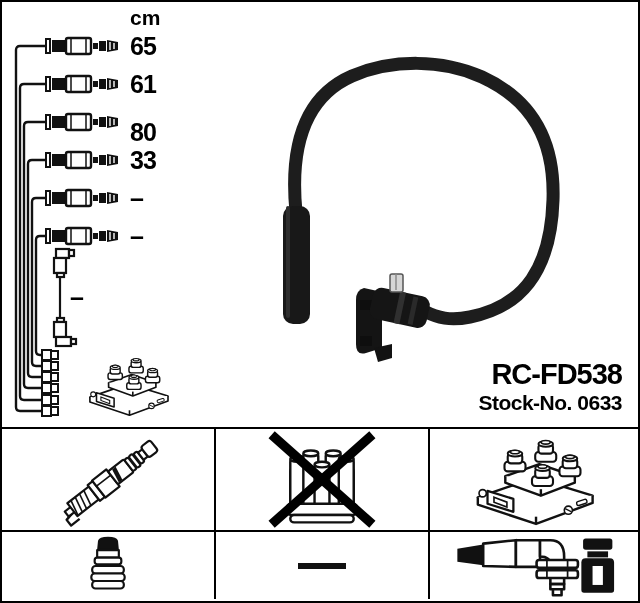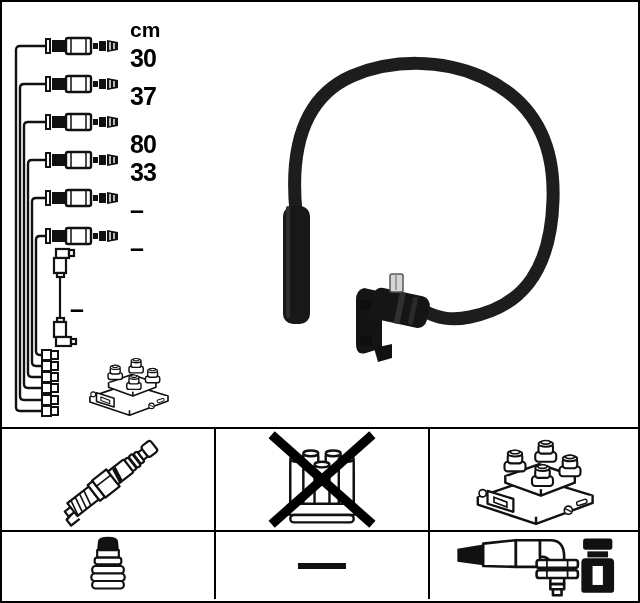--- a/index.html
+++ b/index.html
@@ -2,21 +2,21 @@
 <html><head>
 <meta charset="utf-8">
 <style>
   html,body{margin:0;padding:0;background:#fff;}
   .frame{
     position:relative;width:640px;height:603px;box-sizing:border-box;
     border:2px solid #000;background:#fff;overflow:hidden;
     font-family:"Liberation Sans","DejaVu Sans",sans-serif;color:#000;
   }
   .diagram{position:absolute;left:0;top:0;}
-  .lbl{position:absolute;font-weight:700;white-space:nowrap;margin-top:12px;}
+  .lbl{position:absolute;font-weight:700;white-space:nowrap;}
   .len{left:128px;font-size:25px;line-height:26px;letter-spacing:-1px;}
   .unit{left:128px;top:4px;font-size:21px;line-height:24px;}
   .coildash{left:68px;top:282px;font-size:25px;line-height:26px;}
   .model{right:16px;top:357px;font-size:29px;line-height:30px;letter-spacing:-1px;}
   .stock{right:16px;top:390px;font-size:21px;line-height:22px;letter-spacing:-0.5px;}
   .legend{
     position:absolute;left:0;top:425px;width:636px;height:174px;box-sizing:border-box;
     border-top:2px solid #000;display:grid;
     grid-template-columns:212px 214px 210px;grid-template-rows:101px 69px;
   }
@@ -139,28 +139,30 @@
         </g>
         <rect x="390" y="274" width="13" height="18" rx="2" fill="#d6d6d6" stroke="#555" stroke-width="1.5"></rect>
         <line x1="396" y1="274" x2="396" y2="290" stroke="#8a8a8a" stroke-width="1.5"></line>
         <path d="M374,348 l18,-4 v14 l-14,4 z" fill="#121212"></path>
       </g>
     </g>
   </svg>
 
   <div>
     <div class="lbl unit">cm</div>
-    <div class="lbl len" style="top:31px">30</div>
-    <div class="lbl len" style="top:69px">37</div>
+    <div class="lbl len" style="top:31px">65</div>
+    <div class="lbl len" style="top:69px">61</div>
     <div class="lbl len" style="top:117px">80</div>
     <div class="lbl len" style="top:145px">33</div>
     <div class="lbl len" style="top:183px">–</div>
     <div class="lbl len" style="top:221px">–</div>
     <div class="lbl coildash">–</div>
   </div>
+  <div class="lbl model">RC-FD538</div>
+  <div class="lbl stock">Stock-No. 0633</div>
 
   <div class="legend">
 
     <div class="cell">
       <svg width="150" height="94" viewBox="0 0 150 104">
         <g transform="translate(75,54) rotate(-38)" fill="#fff" stroke="#111" stroke-width="2.4" stroke-linejoin="round">
           <polyline points="-52,3 -62,5 -62,13 -50,13" fill="none" stroke-width="2.6"></polyline>
           <rect x="-58" y="-3.5" width="9" height="7"></rect>
           <rect x="-50" y="-9" width="30" height="18"></rect>
           <line x1="-45" y1="-9" x2="-49" y2="9" stroke-width="1.8"></line>

